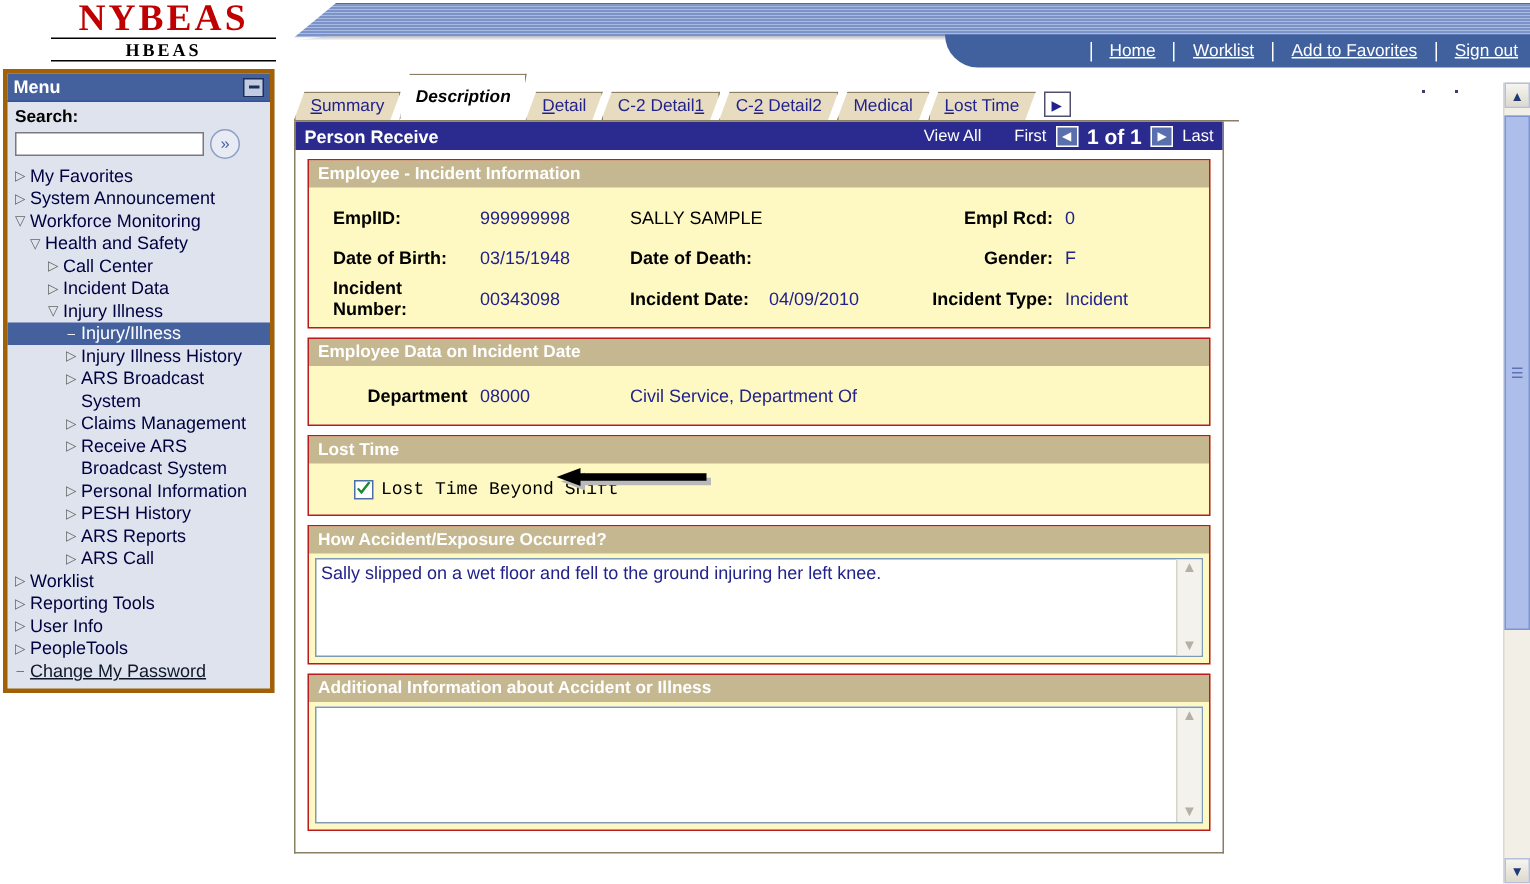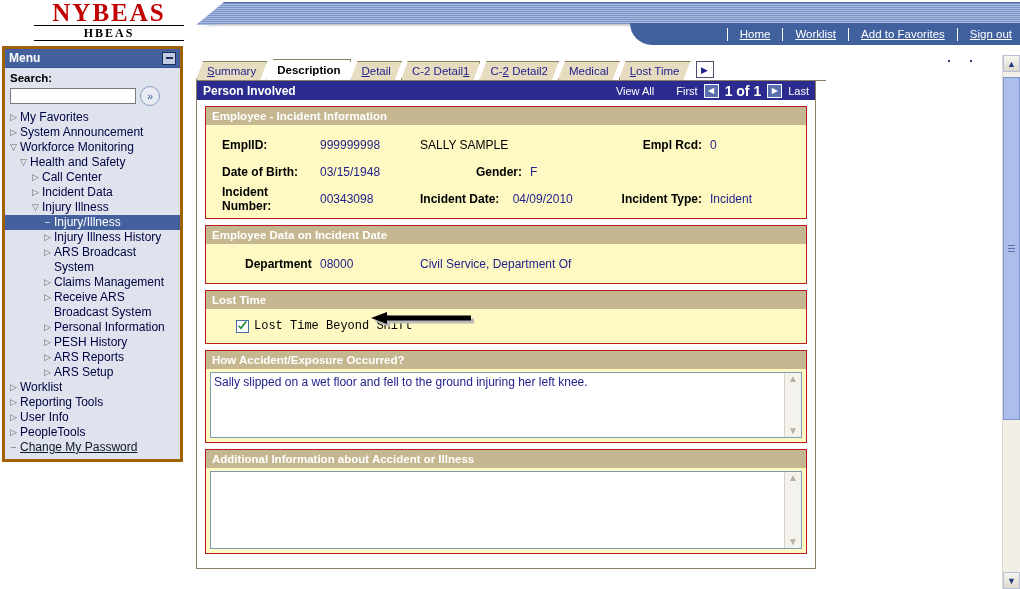--- a/index.html
+++ b/index.html
@@ -235,23 +235,24 @@
     color: #22228c;
     cursor: pointer;
     position: relative;
     box-sizing: border-box;
     clip-path: polygon(7px 0, 100% 0, calc(100% - 7px) 100%, 0 100%);
   }
   .tab.active {
     background: #ffffff;
     color: #000000;
     font-weight: bold;
-    height: 21px;
+    height: 31px;
     border-bottom: 1px solid #ffffff;
     z-index: 5;
+    font-style: italic;
   }
   .tab u { text-decoration: underline; }
   .tab-next {
     width: 16px; height: 15px;
     margin-left: 6px;
     margin-bottom: 2px;
     border: 1px solid #50506e;
     background: #ffffff;
     color: #22228c;
     font-size: 9px;
@@ -540,21 +541,21 @@
       <div class="tree-item lvl3">
         <span class="marker">▷</span>
         <span class="lbl">PESH History</span>
       </div>
       <div class="tree-item lvl3">
         <span class="marker">▷</span>
         <span class="lbl">ARS Reports</span>
       </div>
       <div class="tree-item lvl3">
         <span class="marker">▷</span>
-        <span class="lbl">ARS Setup</span>
+        <span class="lbl">ARS Call</span>
       </div>
       <div class="tree-item lvl0">
         <span class="marker">▷</span>
         <span class="lbl">Worklist</span>
       </div>
       <div class="tree-item lvl0">
         <span class="marker">▷</span>
         <span class="lbl">Reporting Tools</span>
       </div>
       <div class="tree-item lvl0">
@@ -594,21 +595,21 @@
         <span>Medical</span>
       </div>
       <div class="tab">
         <span><u>L</u>ost Time</span>
       </div>
       <div class="tab-next">▶</div>
     </div>
 
   <div class="page-box">
     <div class="group-header">
-      <span>Person Involved</span>
+      <span>Person Receive</span>
       <span class="grid-nav">
         <span class="view-all">View All</span>
         <span>First</span>
         <span class="arrow-btn">◀</span>
         <b>1 of 1</b>
         <span class="arrow-btn">▶</span>
         <span>Last</span>
       </span>
     </div>
 
@@ -620,20 +621,21 @@
           <div class="frow">
             <span class="flabel cell-w1">EmplID:</span>
             <span class="fvalue cell-w2">999999998</span>
             <span class="fvalue black cell-w3">SALLY SAMPLE</span>
             <span class="flabel cell-w4">Empl Rcd:</span>
             <span class="fvalue cell-w5">0</span>
           </div>
           <div class="frow">
             <span class="flabel cell-w1">Date of Birth:</span>
             <span class="fvalue cell-w2">03/15/1948</span>
+            <span class="flabel cell-w3">Date of Death:</span>
             <span class="flabel cell-w4">Gender:</span>
             <span class="fvalue cell-w5">F</span>
           </div>
           <div class="frow">
             <span class="flabel cell-w1">Incident Number:</span>
             <span class="fvalue cell-w2">00343098</span>
             <span class="flabel cell-w3">
               <span>Incident Date:</span>
               <span class="fvalue" style="margin-left:10px;font-weight:normal">04/09/2010</span>
             </span>

